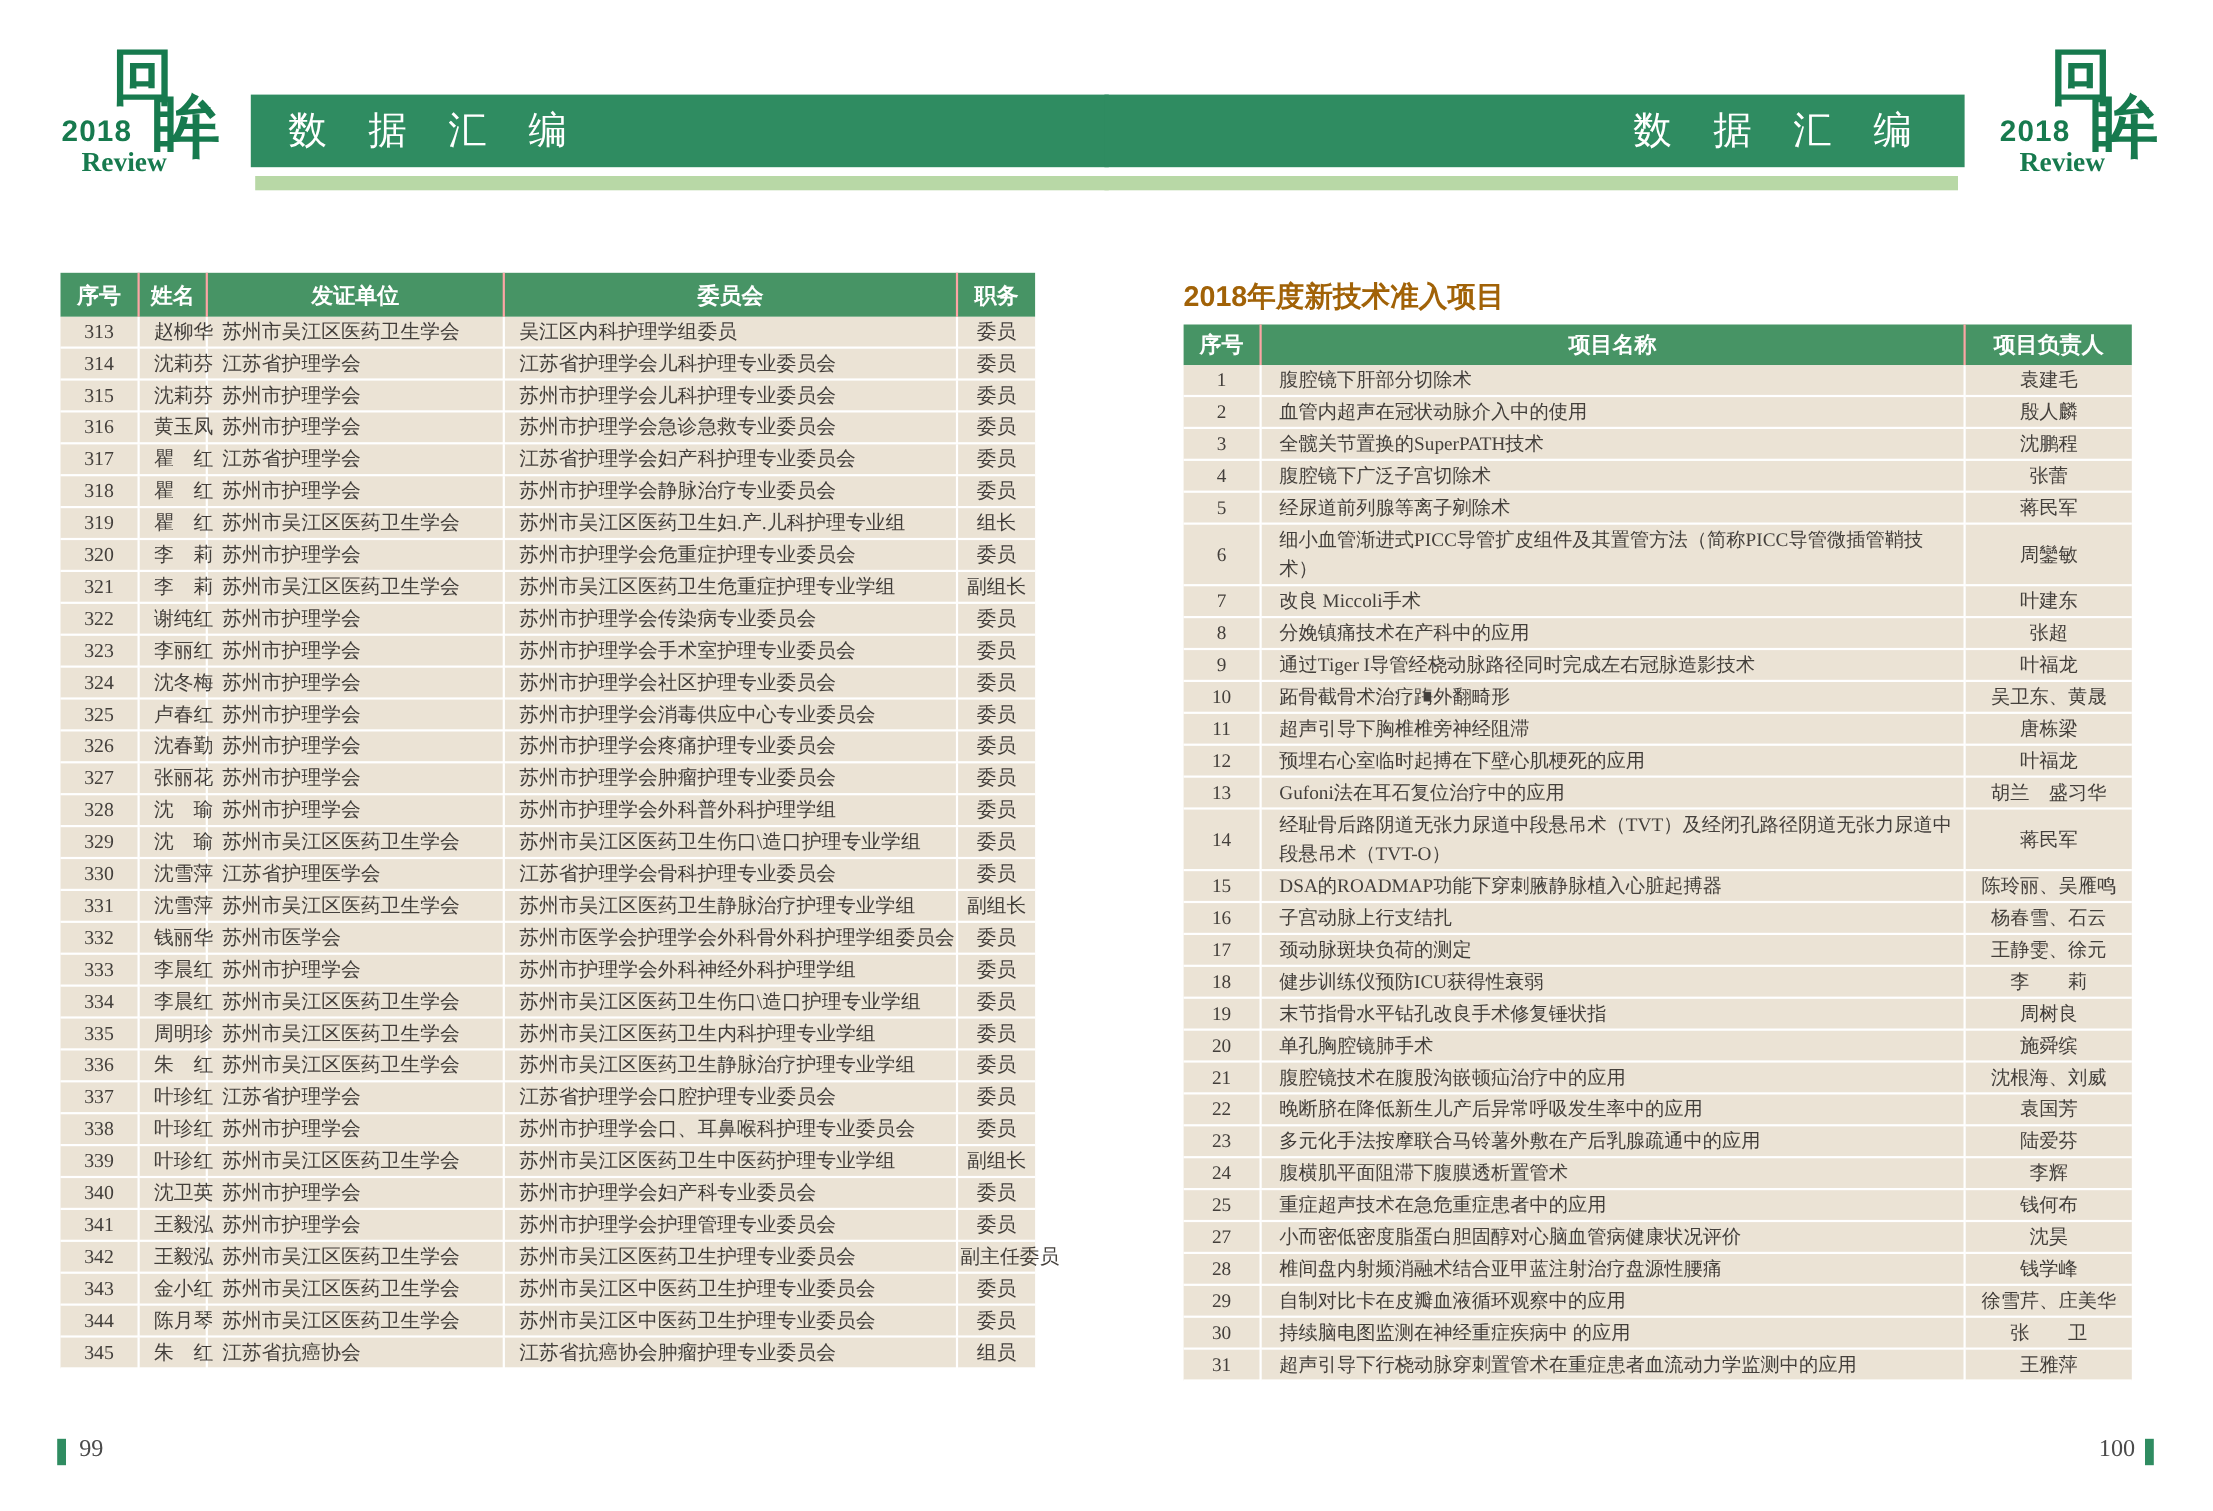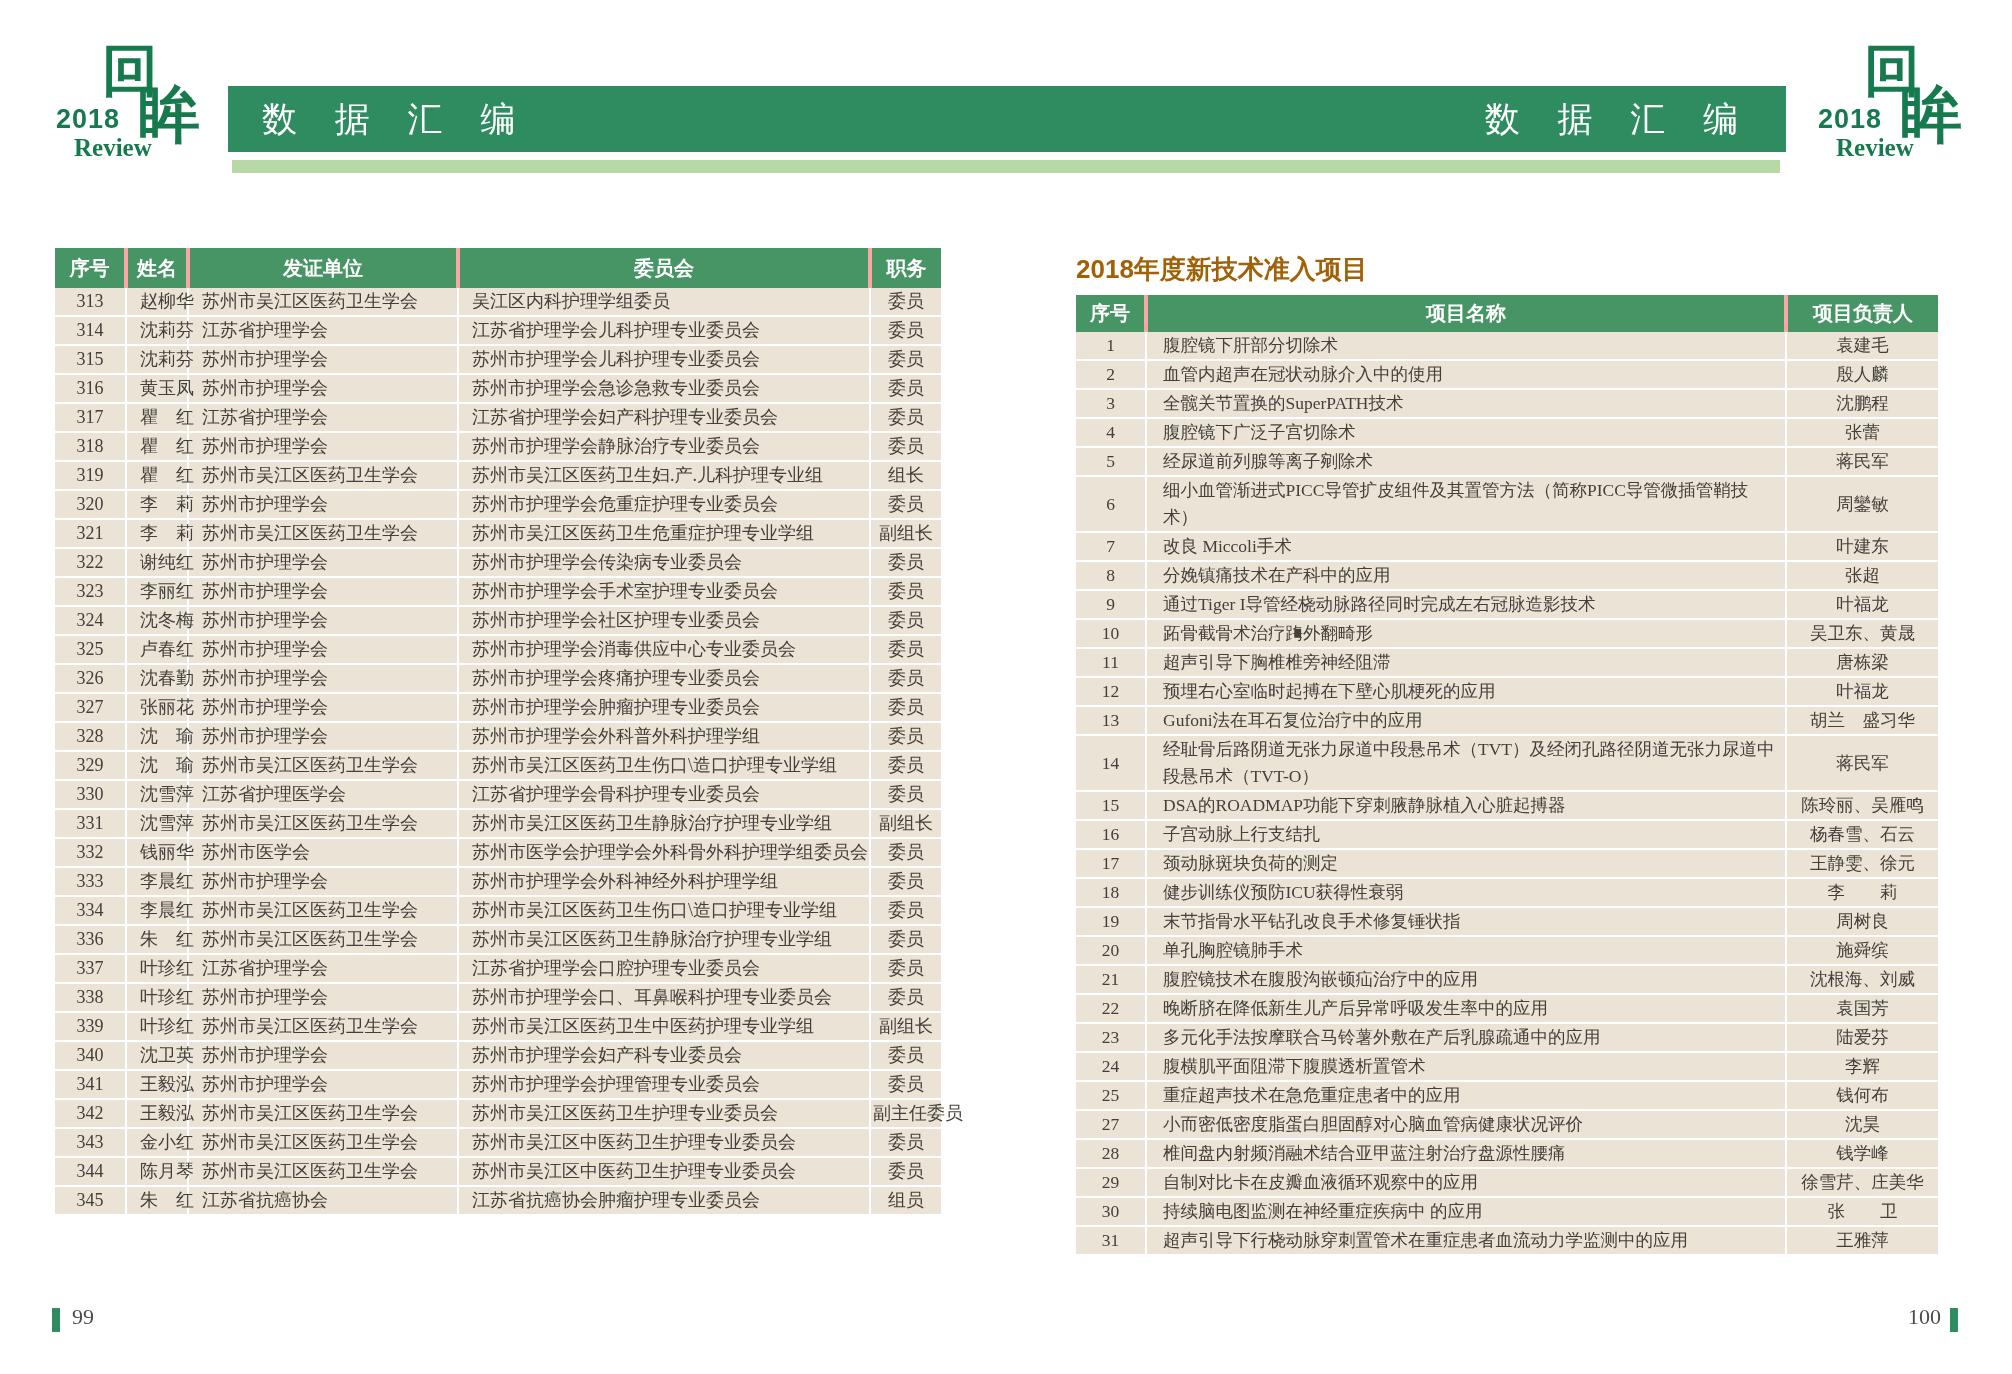--- a/index.html
+++ b/index.html
@@ -24,21 +24,21 @@
           font-size:35px;font-weight:normal;letter-spacing:14px;line-height:66px;}
   #banner-left{left:228px;width:780px;padding-left:34px;box-sizing:border-box;}
   #banner-right{left:1004px;width:782px;text-align:right;padding-right:34px;box-sizing:border-box;}
   .underline{position:absolute;top:160px;height:13px;background:#b8d8a6;}
   #underline-left{left:232px;width:776px;}
   #underline-right{left:1004px;width:776px;}
 
   
   table{border-collapse:collapse;table-layout:fixed;}
   th{background:#479465;color:#ffffff;font-family:"Liberation Sans","DejaVu Sans",sans-serif;
-     font-weight:bold;font-size:20px;padding:0;border-right:4px solid #fca5a5;}
+     font-weight:bold;font-size:20px;padding:0;border-right:2px solid #fca5a5;}
   th:last-child{border-right:none;}
   td{background:#ebe3d5;font-size:18px;border-right:2px solid #ffffff;border-bottom:2px solid #ffffff;
      padding:0;overflow:visible;}
   td:last-child{border-right:none;}
   .al{text-align:left;}
   .ac{text-align:center;white-space:nowrap;}
 
   #table-left{position:absolute;left:55px;top:248px;width:886px;}
   #table-left th{height:40px;}
   #table-left td{height:27px;line-height:27px;white-space:nowrap;}
@@ -250,20 +250,27 @@
           <td class="ac">委员</td>
         </tr>
         <tr>
           <td class="ac">334</td>
           <td class="al">李晨红</td>
           <td class="al">苏州市吴江区医药卫生学会</td>
           <td class="al">苏州市吴江区医药卫生伤口\造口护理专业学组</td>
           <td class="ac">委员</td>
         </tr>
         <tr>
+          <td class="ac">335</td>
+          <td class="al">周明珍</td>
+          <td class="al">苏州市吴江区医药卫生学会</td>
+          <td class="al">苏州市吴江区医药卫生内科护理专业学组</td>
+          <td class="ac">委员</td>
+        </tr>
+        <tr>
           <td class="ac">336</td>
           <td class="al">朱　红</td>
           <td class="al">苏州市吴江区医药卫生学会</td>
           <td class="al">苏州市吴江区医药卫生静脉治疗护理专业学组</td>
           <td class="ac">委员</td>
         </tr>
         <tr>
           <td class="ac">337</td>
           <td class="al">叶珍红</td>
           <td class="al">江苏省护理学会</td>

